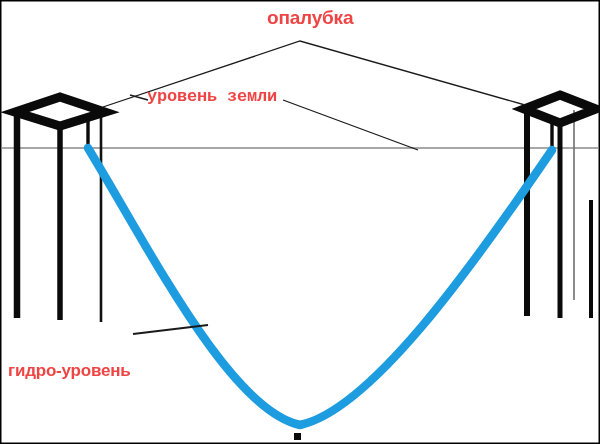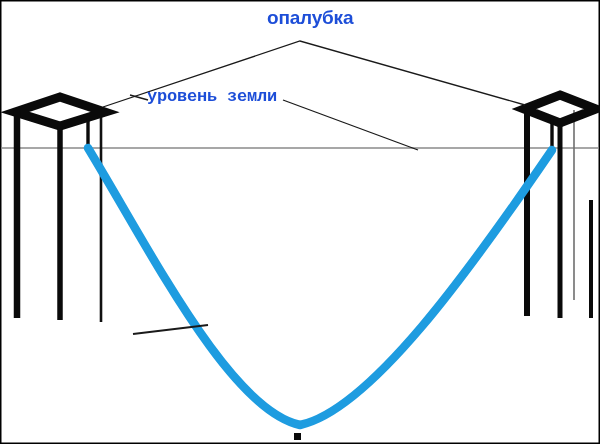--- a/index.html
+++ b/index.html
@@ -23,21 +23,21 @@
     left: 0;
     top: 0;
     width: 600px;
     height: 444px;
     display: block;
   }
   .label-text {
     position: absolute;
     font-family: "Liberation Sans", sans-serif;
     font-weight: bold;
-    color: #1d4ed8;
+    color: #ef4444;
     white-space: nowrap;
     letter-spacing: -0.2px;
     line-height: 1;
     user-select: none;
   }
   #label-formwork {
     left: 267px;
     top: 8px;
     font-size: 19px;
   }
@@ -109,14 +109,15 @@
     </g>
 
     <rect x="294" y="433" width="7" height="7" fill="#0a0a0a"></rect>
 
   </svg>
 
   <div class="label-text" id="label-formwork">опалубка</div>
 
   <div class="label-text" id="label-ground">уровень земли</div>
 
+  <div class="label-text" id="label-hydrolevel">гидро-уровень</div>
 
 </div>
 
 </body></html>

